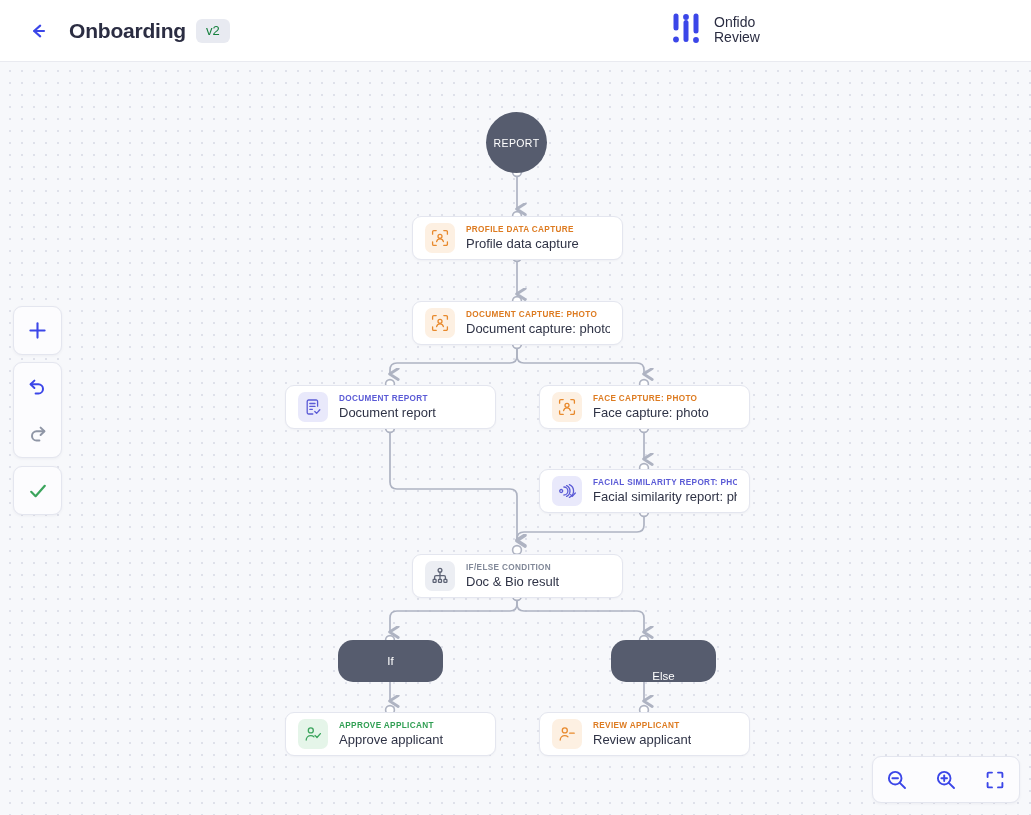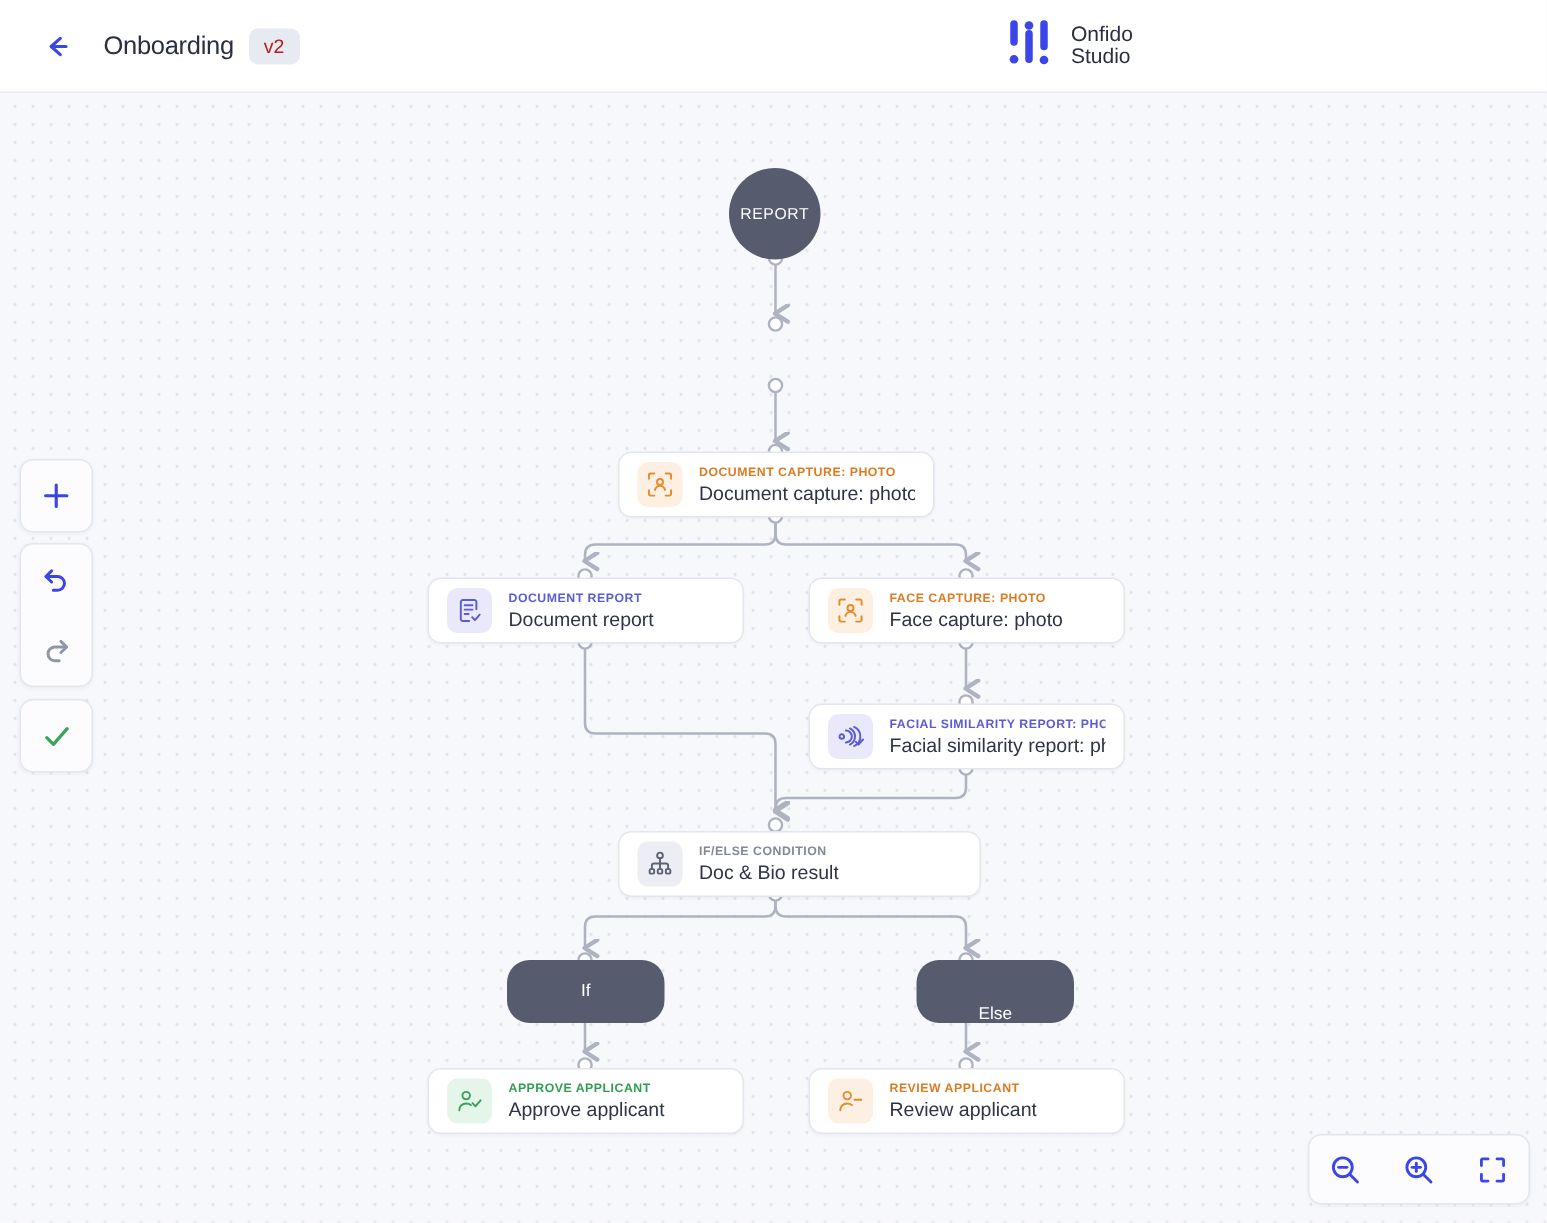--- a/index.html
+++ b/index.html
@@ -19,26 +19,26 @@
     display: flex; align-items: center;
     z-index: 40;
   }
   .back-btn {
     width: 34px; height: 34px; margin-left: 21px;
     display: flex; align-items: center; justify-content: center;
     cursor: pointer; border-radius: 6px;
   }
   .page-title {
     margin-left: 14px;
-    font-size: 17px; font-weight: normal;
+    font-size: 21px; font-weight: bold;
     color: #2b2d42; letter-spacing: -0.2px;
   }
   .version-badge {
     margin-left: 10px;
-    background: #e8eaf1; color: #b91c1c;
+    background: #e8eaf1; color: #15803d;
     font-size: 13px; border-radius: 6px;
     padding: 5px 10px 6px; line-height: 1;
   }
   .brand {
     position: absolute; left: 672px; top: 13px;
     display: flex; align-items: center; gap: 14px;
   }
   .brand-mark { width: 28px; height: 34px; }
   .brand-text {
     font-size: 14px; color: #2b2d42; line-height: 15.5px;
@@ -162,21 +162,21 @@
     <svg class="brand-mark" viewBox="0 0 28 34">
       <rect x="1.5" y="0.5" width="5" height="17" rx="2.5" fill="#3b46e8"></rect>
       <circle cx="4" cy="26.5" r="2.9" fill="#3b46e8"></circle>
       <circle cx="14" cy="4" r="2.9" fill="#3b46e8"></circle>
       <rect x="11.5" y="7" width="5" height="22" rx="2.5" fill="#3b46e8"></rect>
       <rect x="21.5" y="0.5" width="5" height="20" rx="2.5" fill="#3b46e8"></rect>
       <circle cx="24" cy="27" r="2.9" fill="#3b46e8"></circle>
     </svg>
     <div class="brand-text">
       <span>Onfido</span>
-      <span>Studio</span>
+      <span>Review</span>
     </div>
   </div>
 </div>
 
 <div class="canvas">
 
   <svg class="flow-svg" width="1031" height="753">
     <defs>
       <marker id="arw" markerWidth="8" markerHeight="8" refX="3.6" refY="6.4" orient="auto">
         <path d="M0.4,1.6 L3.6,6.6 L6.8,1.6" fill="none" stroke="#aeb3c2" stroke-width="1.7" stroke-linecap="round" stroke-linejoin="round"></path>
@@ -225,20 +225,33 @@
       <circle cx="644" cy="607" r="4.4"></circle>
       <circle cx="390" cy="648" r="4.4"></circle>
       <circle cx="644" cy="648" r="4.4"></circle>
     </g>
   </svg>
 
   <div class="start-node" style="left:486px; top:50px;">
     <span>REPORT</span>
   </div>
 
+  <div class="node" style="left:412px; top:154px; width:211px; height:44px;">
+    <div class="node-icon ic-orange">
+      <svg width="18" height="18" viewBox="0 0 18 18" fill="none" stroke="#e8892c" stroke-width="1.3" stroke-linecap="round" stroke-linejoin="round">
+        <path d="M1.6 5.2V2.8a1.2 1.2 0 0 1 1.2-1.2h2.4M12.8 1.6h2.4a1.2 1.2 0 0 1 1.2 1.2v2.4M16.4 12.8v2.4a1.2 1.2 0 0 1-1.2 1.2h-2.4M5.2 16.4H2.8a1.2 1.2 0 0 1-1.2-1.2v-2.4"></path>
+        <circle cx="9" cy="7.3" r="2"></circle>
+        <path d="M5.6 12.6c.5-1.7 1.8-2.7 3.4-2.7s2.9 1 3.4 2.7"></path>
+      </svg>
+    </div>
+    <div class="node-text">
+      <div class="node-kicker kc-orange">PROFILE DATA CAPTURE</div>
+      <div class="node-title">Profile data capture</div>
+    </div>
+  </div>
 
   <div class="node" style="left:412px; top:239px; width:211px; height:44px;">
     <div class="node-icon ic-orange">
       <svg width="18" height="18" viewBox="0 0 18 18" fill="none" stroke="#e8892c" stroke-width="1.3" stroke-linecap="round" stroke-linejoin="round">
         <path d="M1.6 5.2V2.8a1.2 1.2 0 0 1 1.2-1.2h2.4M12.8 1.6h2.4a1.2 1.2 0 0 1 1.2 1.2v2.4M16.4 12.8v2.4a1.2 1.2 0 0 1-1.2 1.2h-2.4M5.2 16.4H2.8a1.2 1.2 0 0 1-1.2-1.2v-2.4"></path>
         <circle cx="9" cy="7.3" r="2"></circle>
         <path d="M5.6 12.6c.5-1.7 1.8-2.7 3.4-2.7s2.9 1 3.4 2.7"></path>
       </svg>
     </div>
     <div class="node-text">
@@ -286,21 +299,21 @@
         <circle cx="3.2" cy="9" r="1.5"></circle>
         <path d="M12.6 12.6l1.7 1.8 3-3.4"></path>
       </svg>
     </div>
     <div class="node-text">
       <div class="node-kicker kc-indigo">FACIAL SIMILARITY REPORT: PHOTO</div>
       <div class="node-title">Facial similarity report: photo</div>
     </div>
   </div>
 
-  <div class="node" style="left:412px; top:492px; width:242px; height:44px;">
+  <div class="node" style="left:412px; top:492px; width:211px; height:44px;">
     <div class="node-icon ic-gray">
       <svg width="18" height="18" viewBox="0 0 18 18" fill="none" stroke="#5d6375" stroke-width="1.3" stroke-linecap="round" stroke-linejoin="round">
         <circle cx="9" cy="3.3" r="1.9"></circle>
         <path d="M9 5.2v3.2"></path>
         <path d="M3.6 12.2V10a1.4 1.4 0 0 1 1.4-1.4h8a1.4 1.4 0 0 1 1.4 1.4v2.2"></path>
         <path d="M9 8.6v3.6"></path>
         <rect x="2.1" y="12.4" width="3" height="3" rx="0.7"></rect>
         <rect x="7.5" y="12.4" width="3" height="3" rx="0.7"></rect>
         <rect x="12.9" y="12.4" width="3" height="3" rx="0.7"></rect>
       </svg>

